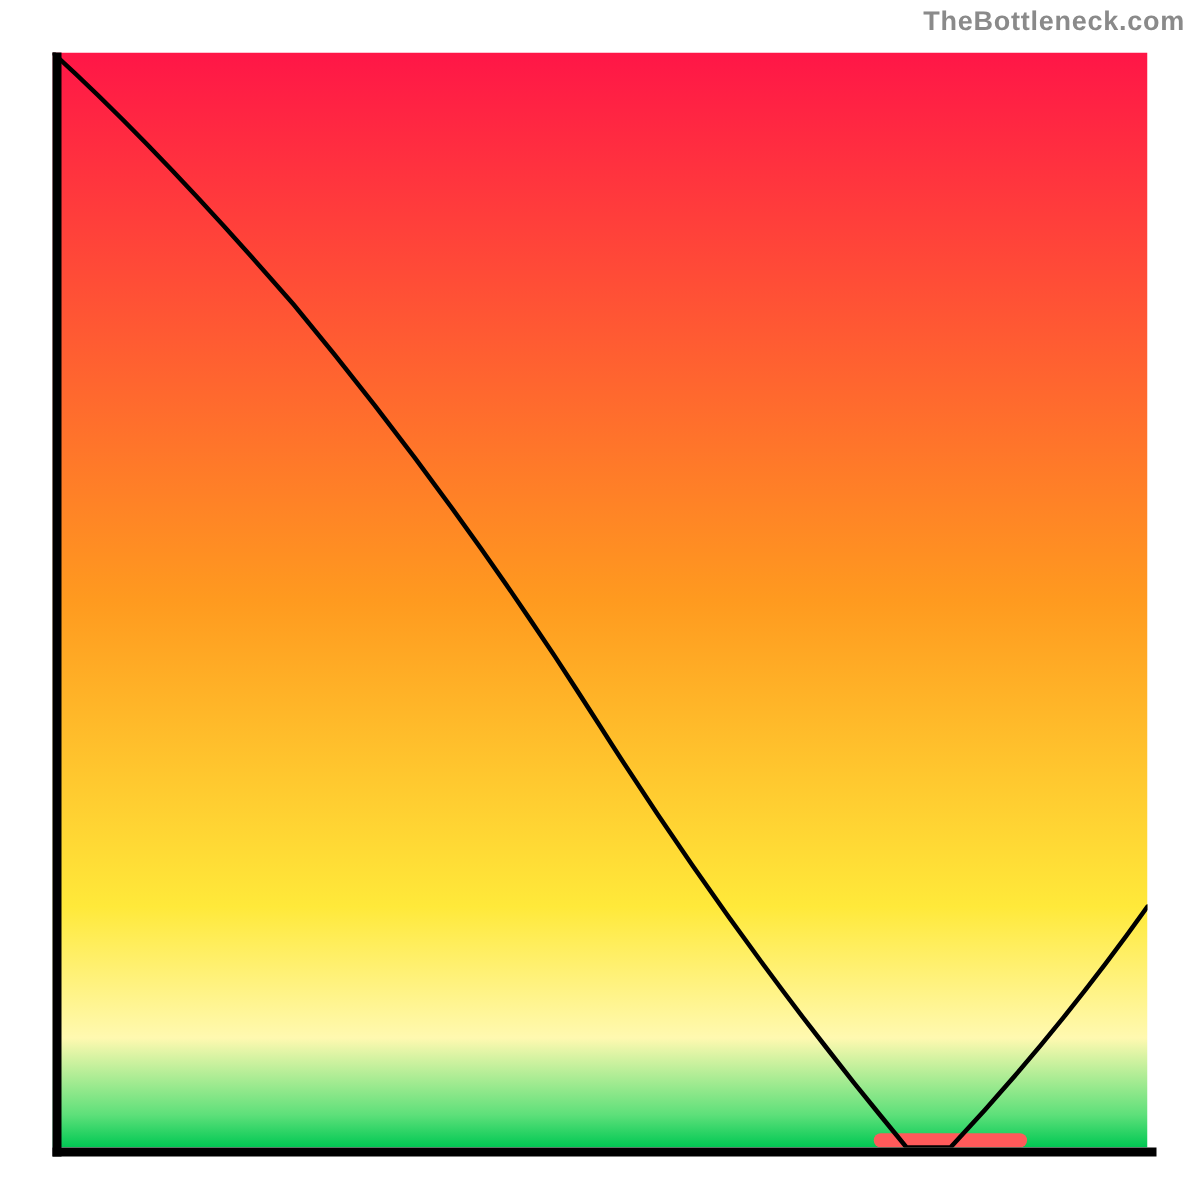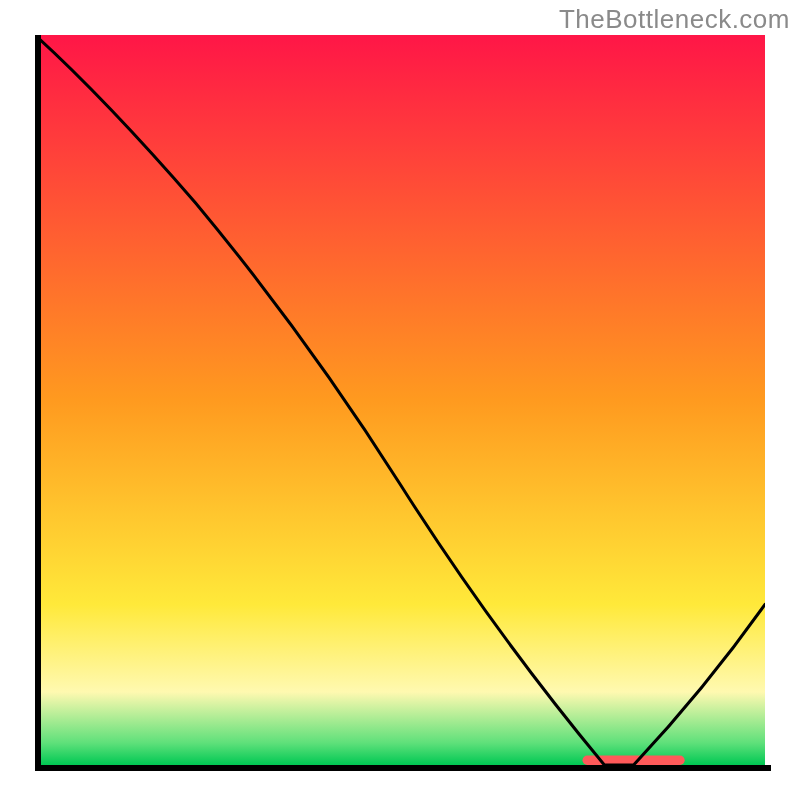--- a/index.html
+++ b/index.html
@@ -14,22 +14,22 @@
   .wrap {
     position: relative;
     width: 800px;
     height: 800px;
   }
   .attrib {
     position: absolute;
     top: 4px;
     right: 10px;
     color: #8a8a8a;
-    font-size: 26px;
-    font-weight: 400;
+    font-size: 18px;
+    font-weight: 700;
     letter-spacing: 0.5px;
   }
   .plot-area {
     position: absolute;
     left: 35px;
     top: 35px;
     width: 730px;
     height: 730px;
   }
   .black-frame {

